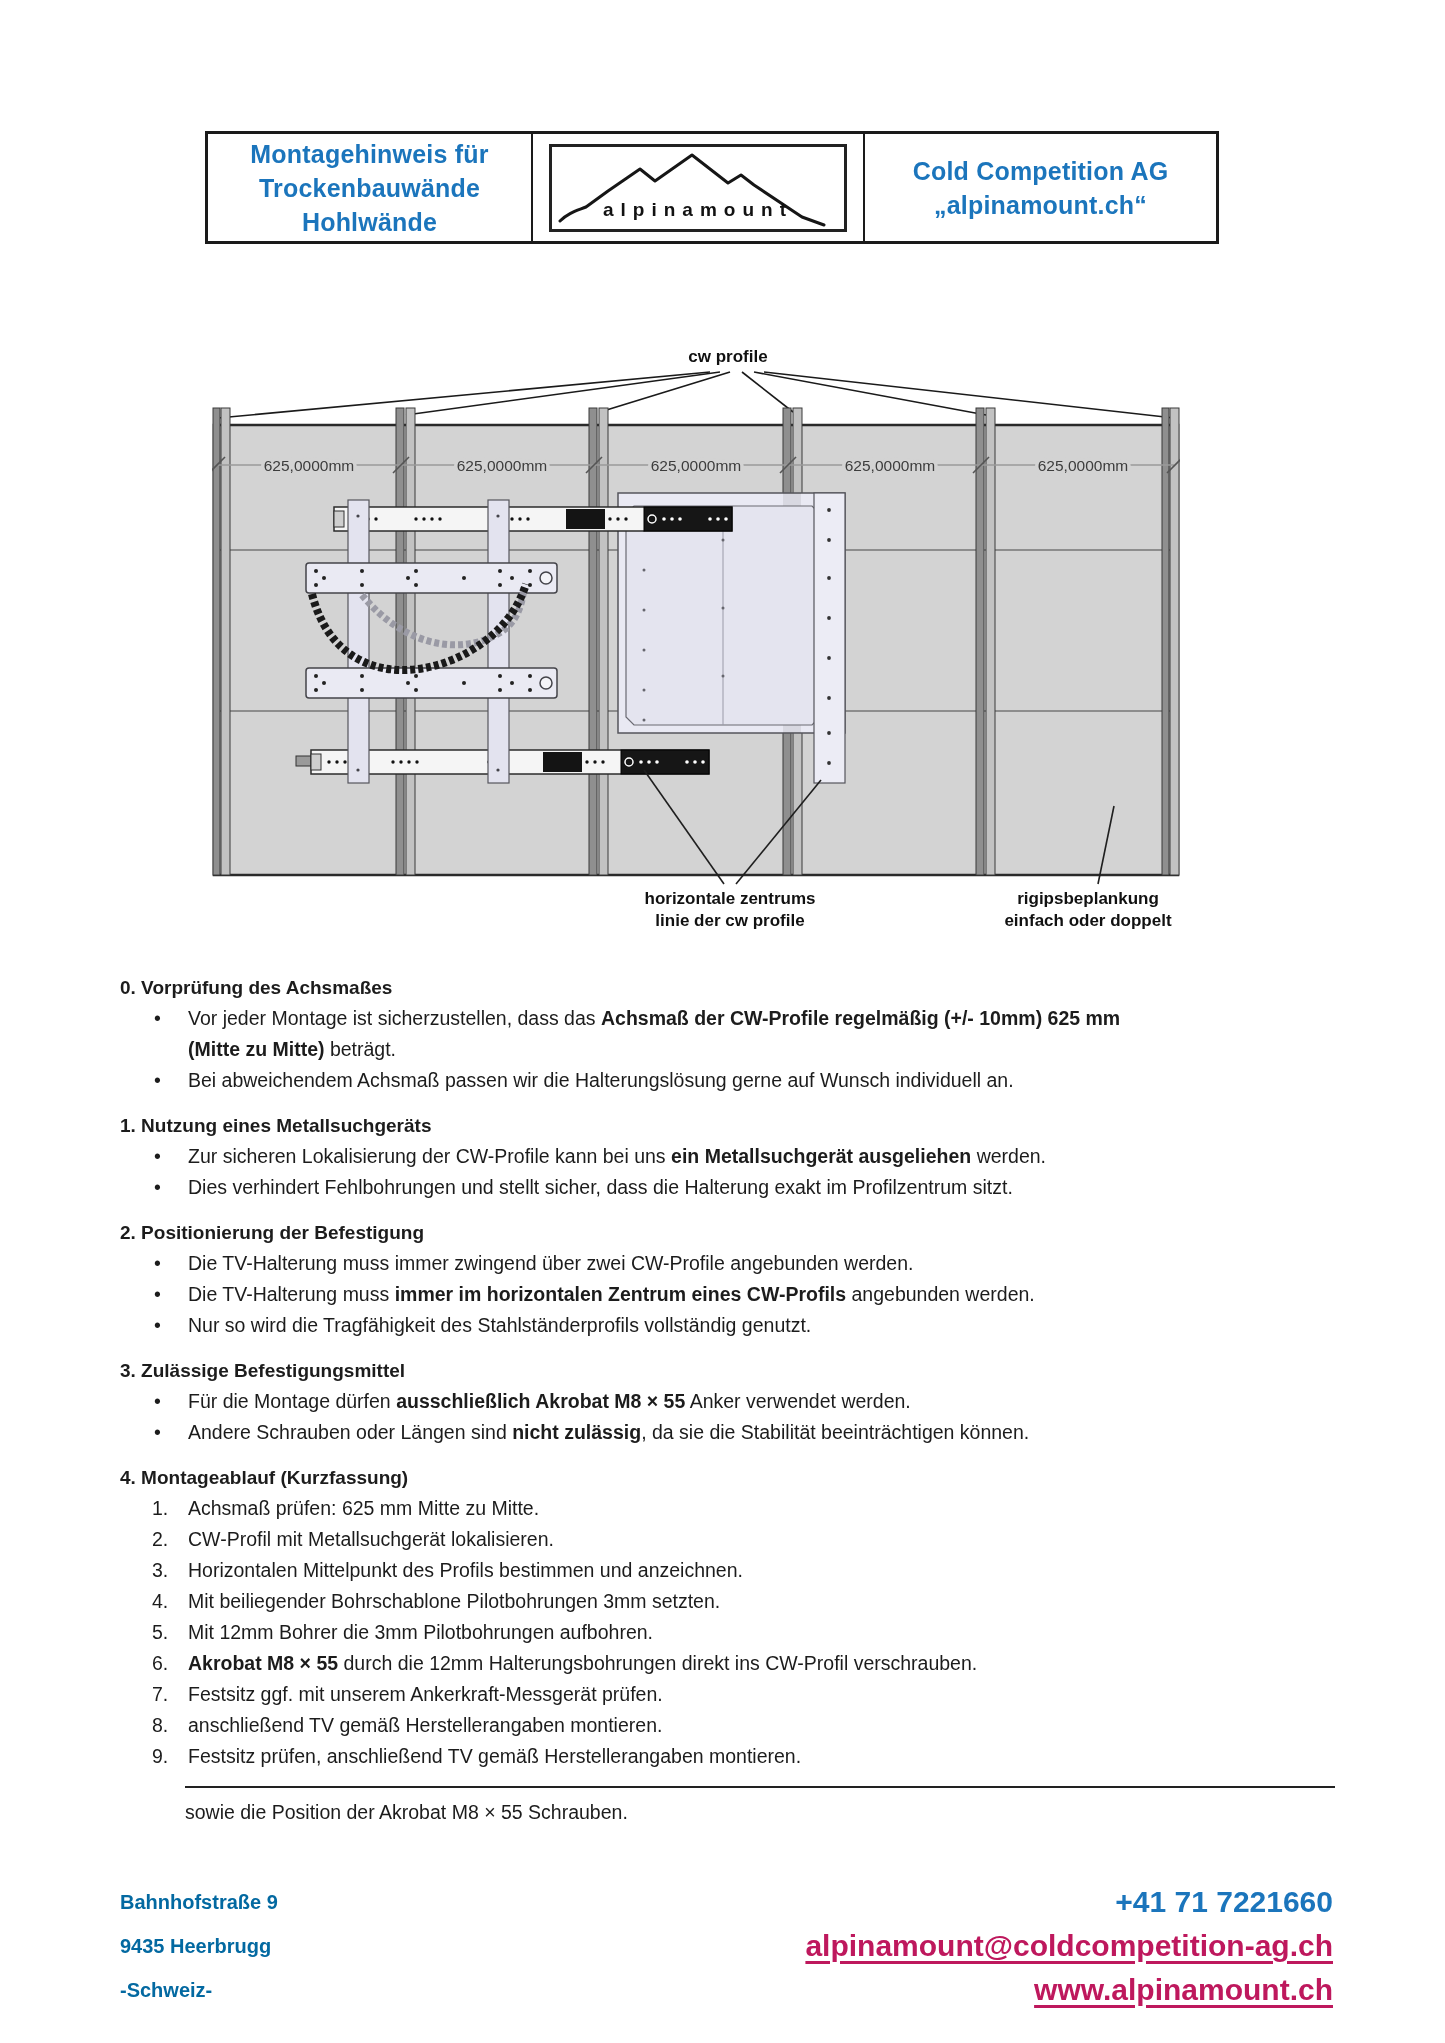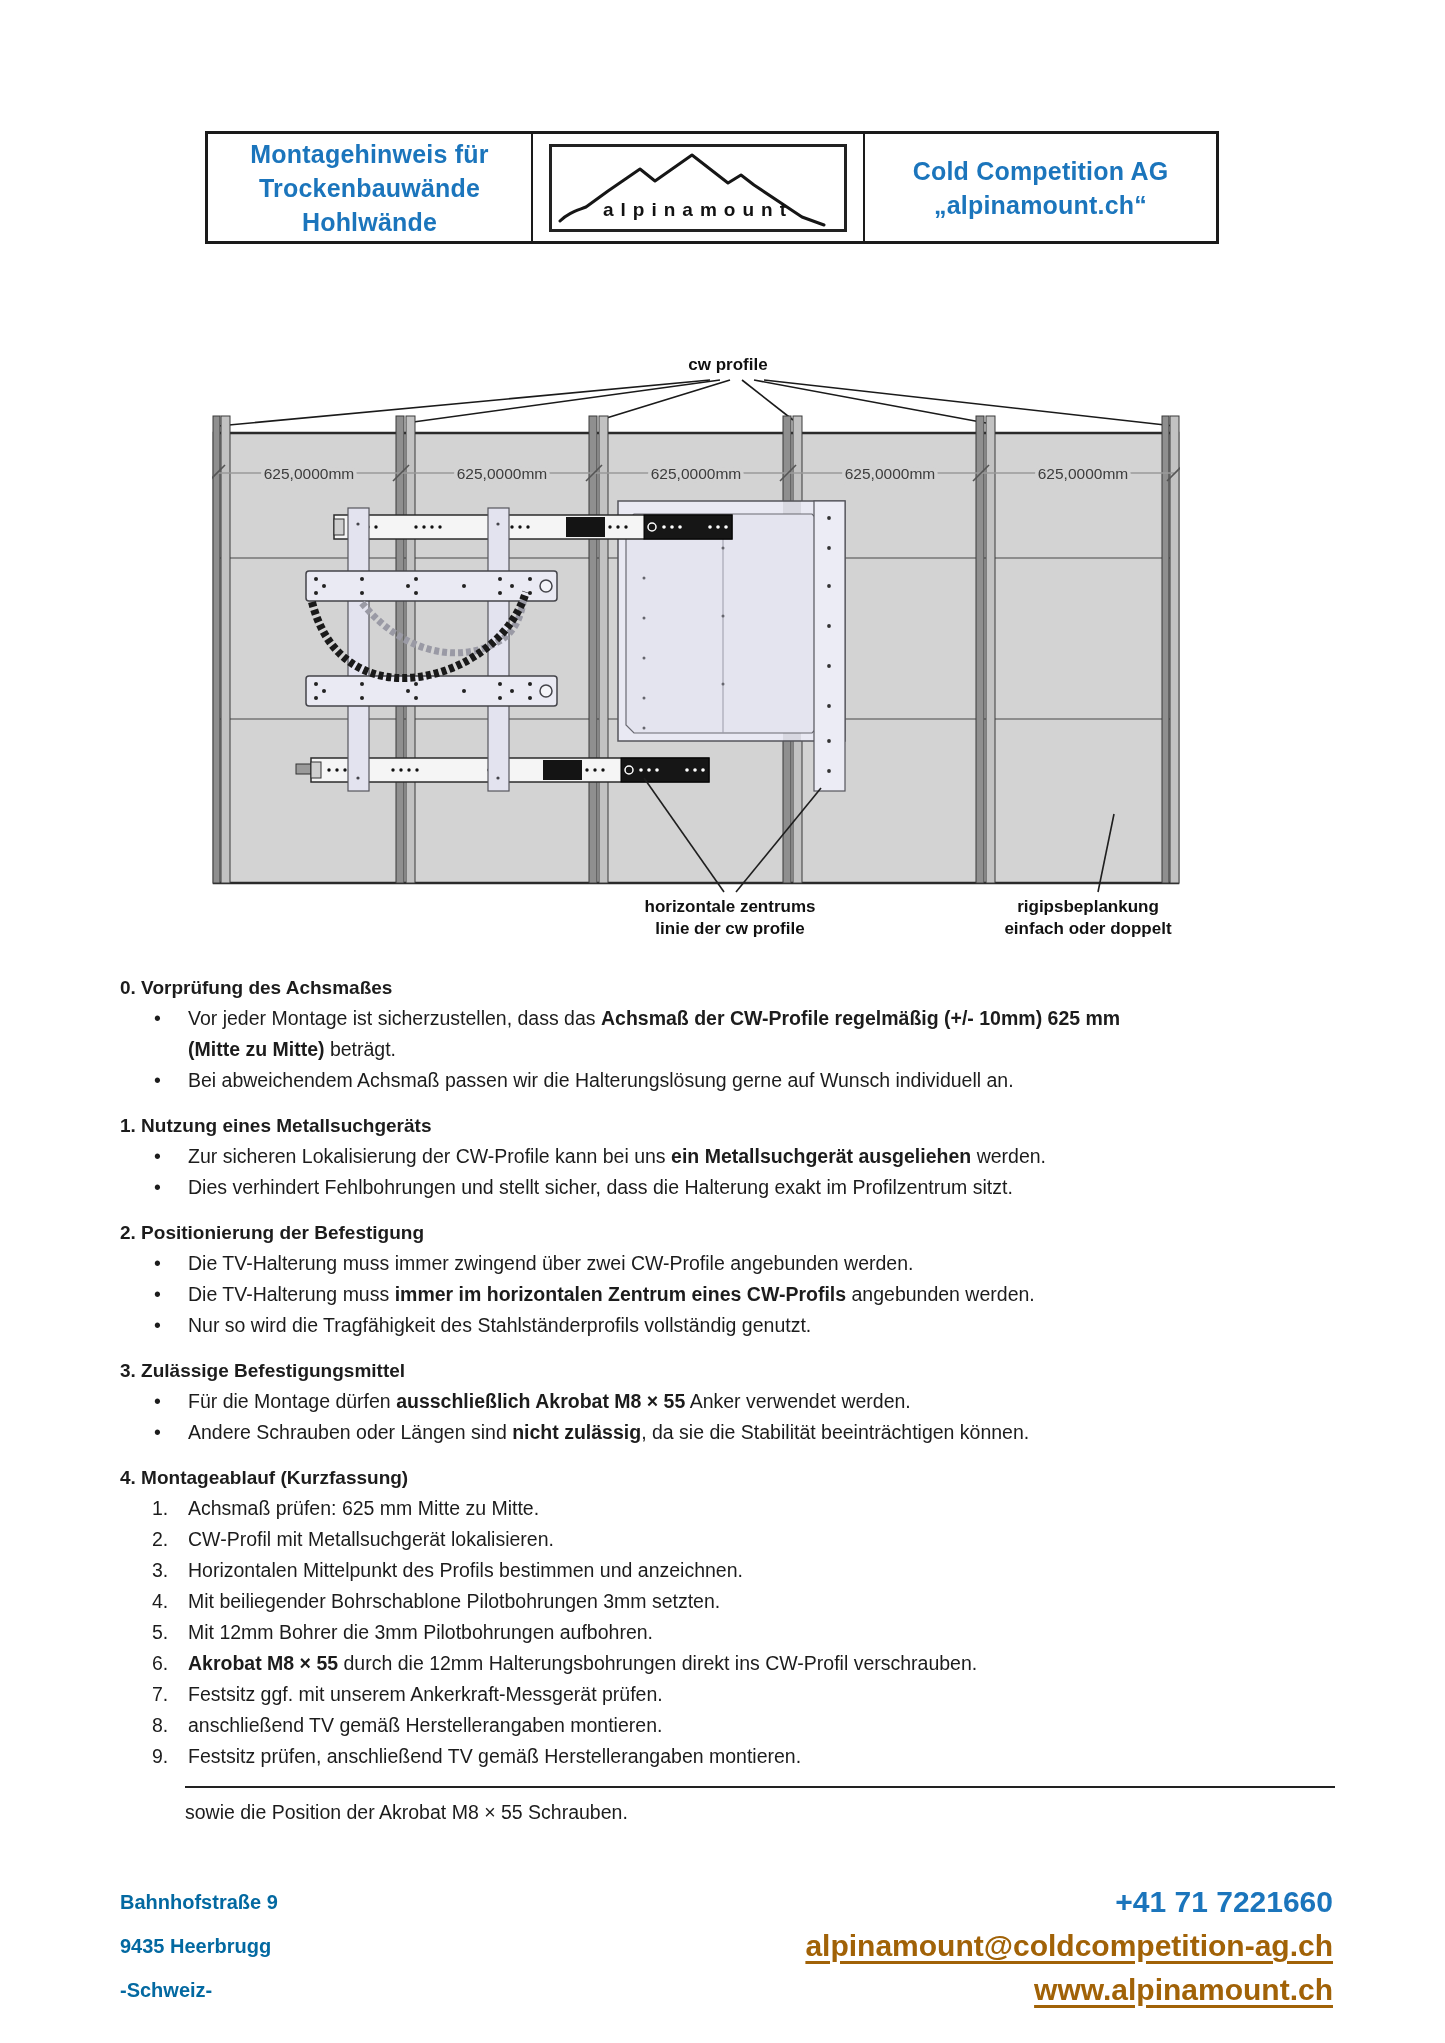--- a/index.html
+++ b/index.html
@@ -13,21 +13,21 @@
   .hcell-left{width:325px;border-right:2px solid #1a1a1a;}
   .hcell-mid{width:332px;border-right:2px solid #1a1a1a;}
   .hcell-right{flex:1;}
   .htitle{color:#1b75bc;font-weight:bold;font-size:25px;line-height:34px;letter-spacing:.2px;}
   .logo-box{width:292px;height:82px;border:3px solid #222;position:relative;background:#fff;}
   .logo-box svg{position:absolute;left:0;top:0;width:100%;height:100%;}
   .logo-word{position:absolute;left:0;right:0;bottom:8px;text-align:center;
              font-weight:bold;font-size:19px;letter-spacing:7px;color:#111;}
 
   
-  .diagram{position:absolute;left:212px;top:258px;width:968px;height:690px;}
+  .diagram{position:absolute;left:212px;top:250px;width:968px;height:690px;}
   .diagram svg{width:100%;height:100%;display:block;}
   .dlabel{font-family:"Liberation Sans",sans-serif;font-weight:bold;font-size:17px;fill:#111;}
   .dimtext{font-family:"Liberation Sans",sans-serif;font-size:15.5px;fill:#3d3d3d;
            paint-order:stroke;stroke:#d3d3d3;stroke-width:7px;}
 
   
   .sections{position:absolute;left:120px;top:944px;width:1218px;}
   .section{margin-bottom:14px;}
   .sec-heading{font-weight:bold;font-size:19px;line-height:31px;}
   .item{display:flex;font-size:19.5px;line-height:31px;}
@@ -36,21 +36,21 @@
   .itext{flex:1;max-width:1150px;}
   .b{font-weight:bold;}
   .divider{margin-left:65px;width:1150px;border-top:2px solid #222;margin-top:12px;margin-bottom:9px;}
   .note{margin-left:65px;width:1155px;font-size:19.5px;line-height:31px;}
 
   
   .footer-left{position:absolute;left:120px;top:1852px;color:#0369a1;font-weight:bold;
                font-size:20px;line-height:44px;}
   .footer-right{position:absolute;right:112px;top:1852px;text-align:right;color:#1b75bc;
                 font-weight:bold;font-size:30px;line-height:44px;}
-  .flink{display:block;color:#a16207;text-decoration:underline;
+  .flink{display:block;color:#be185d;text-decoration:underline;
          text-decoration-thickness:2.5px;text-underline-offset:5px;cursor:pointer;}
   .bottom-line{position:absolute;left:97px;top:2036px;width:1251px;height:3px;background:#141414;}
 </style>
 </head>
 <body>
 
 <div class="page">
 
   <div class="header">
     <div class="hcell hcell-left">

